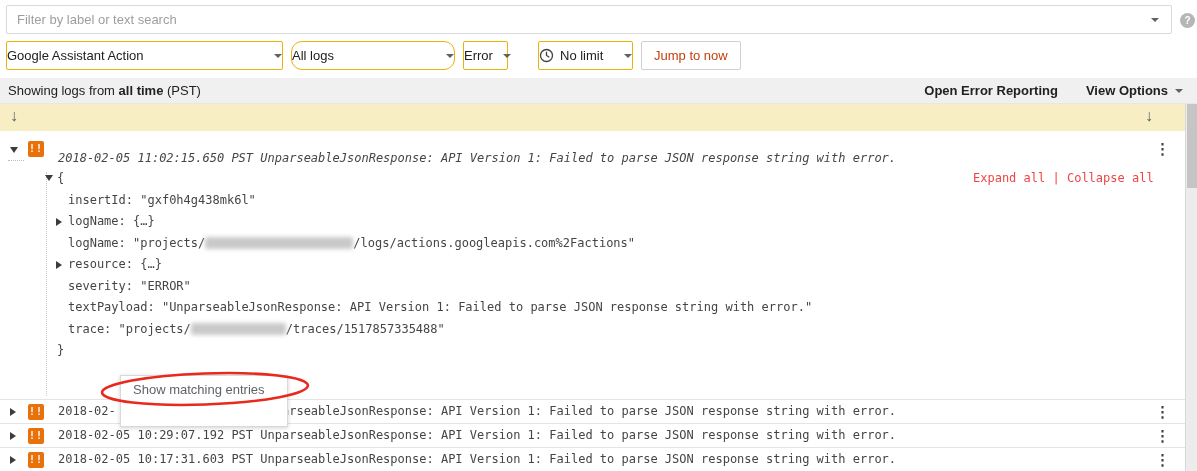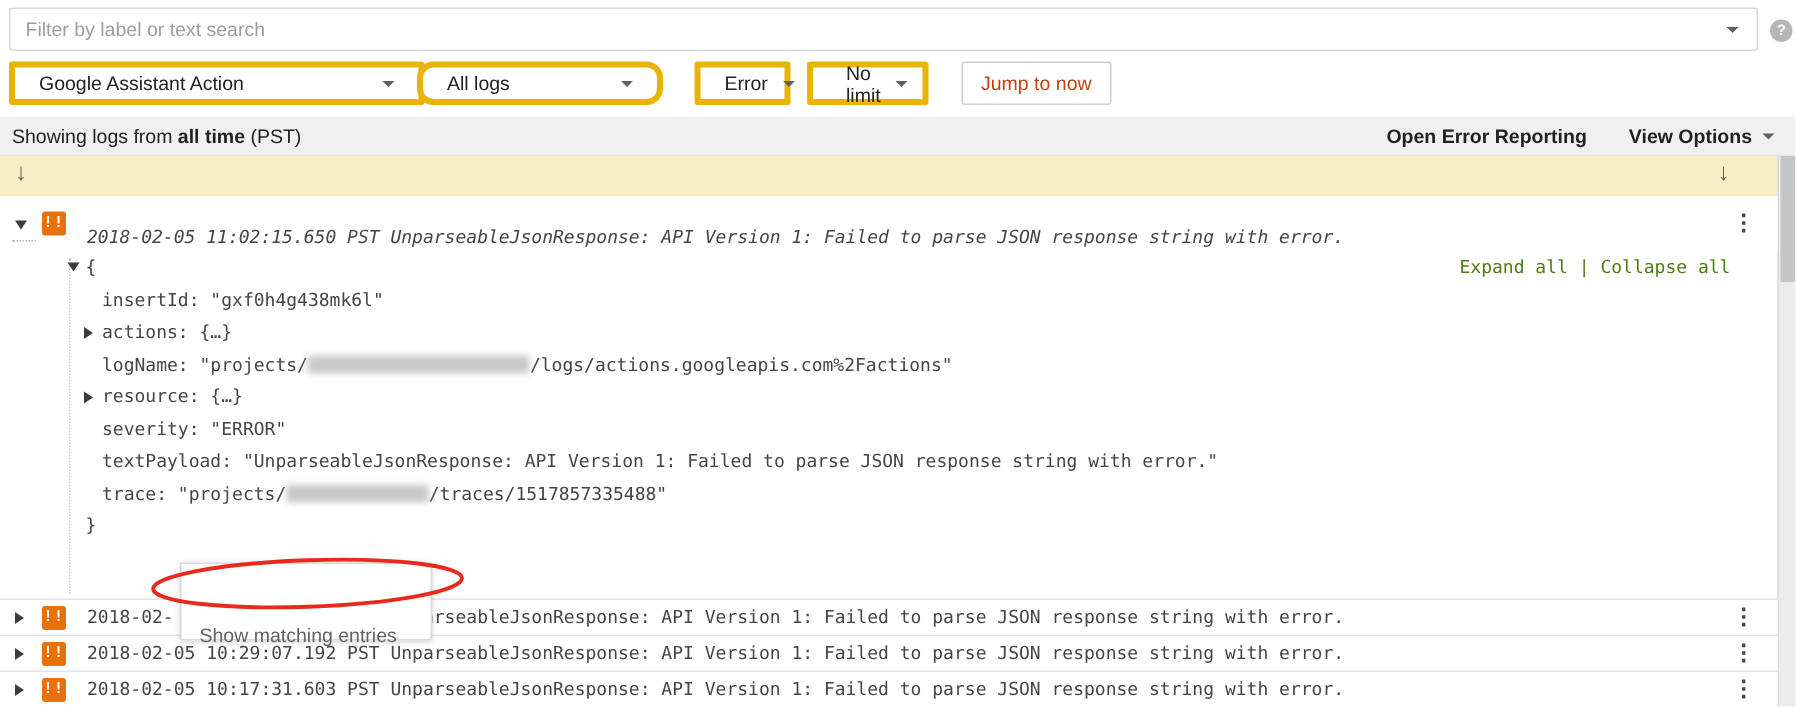--- a/index.html
+++ b/index.html
@@ -16,22 +16,22 @@
   .filter-input { flex: 1; border: none; outline: none; height: 100%; padding: 0 10px;
     font-family: "Liberation Sans", sans-serif; font-size: 13px; color: #212121; background: transparent; }
   .filter-input::placeholder { color: #9e9e9e; }
   .caret { width: 0; height: 0; border-left: 4px solid transparent; border-right: 4px solid transparent;
     border-top: 4px solid #616161; display: inline-block; }
   .filter-caret { margin-right: 12px; cursor: pointer; }
   .help-icon { position: absolute; left: 1180px; top: 13px; width: 15px; height: 15px; border-radius: 50%;
     background: #b6b6b6; color: #fff; font-size: 10px; font-weight: bold; text-align: center; line-height: 15px; cursor: pointer; }
 
   
-  .dd { position: absolute; top: 41px; height: 29px; border: 4px solid #eab308; border-radius: 2px;
-    background: #fff; display: flex; align-items: center; padding: 0 16px; cursor: pointer; }
+  .dd { position: absolute; top: 41px; height: 29px; border: 1px solid #eab308; border-radius: 2px;
+    background: #fff; display: flex; align-items: center; padding: 0 0; cursor: pointer; }
   .dd .lbl { flex: 1; color: #212121; }
   .dd .caret { margin-left: 10px; }
   .btn { position: absolute; top: 41px; height: 29px; border: 1px solid #d0d0d0; border-radius: 2px;
     background: #fff; display: flex; align-items: center; padding: 0 12px; cursor: pointer; color: #c2410c; }
   .clock-svg { width: 15px; height: 15px; margin-right: 6px; }
 
   
   .status-bar { position: absolute; left: 0; top: 78px; width: 1197px; height: 26px; background: #f0f0f0;
     display: flex; align-items: center; padding: 0 14px 0 8px; border-bottom: 1px solid #e7e7e7; }
   .status-bar .spacer { flex: 1; }
@@ -68,61 +68,61 @@
 
   
   .json-block { position: absolute; left: 0; top: 168px; width: 960px; }
   .json-guide { position: absolute; left: 46px; top: 172px; height: 224px; border-left: 1px dotted #c9c9c9; }
   .tri-guide-dots { position: absolute; left: 8px; top: 160px; width: 16px; border-top: 1px dotted #bdbdbd; }
   .json-line { position: relative; height: 21.5px; line-height: 21.5px; white-space: pre; }
   .json-line .tri-down, .json-line .tri-right { position: absolute; top: 7px; }
   .redacted { display: inline-block; height: 12px; vertical-align: -2px; background: #c9c9c9;
     border-radius: 2px; filter: blur(2px); }
   .expand-links { position: absolute; top: 171px; left: 973px; font-family: "DejaVu Sans Mono", monospace;
-    font-size: 12px; color: #4d7c0f; white-space: pre; }
+    font-size: 12px; color: #ef4444; white-space: pre; }
   .expand-links span.link { cursor: pointer; }
 
   
   .more-rows { position: absolute; left: 0; top: 399px; width: 1185px; }
   .c-row { position: relative; height: 24px; border-top: 1px solid #e4e4e4; background: #fff; }
   .c-row .tri-right { position: absolute; left: 10px; top: 8px; }
   .c-row .sev-badge { position: absolute; left: 28px; top: 4px; }
   .c-row .row-text { position: absolute; left: 58px; top: 4px; white-space: pre; }
   .c-row .row-menu { left: 1155px; top: 4px; }
 
   
   .context-menu { position: absolute; left: 120px; top: 375px; width: 168px; height: 52px; background: #fff;
     border: 1px solid #d9d9d9; box-shadow: 0 1px 4px rgba(0,0,0,0.18); z-index: 10; padding-top: 2px; }
-  .menu-item { height: 24px; line-height: 24px; padding-left: 12px; font-size: 13px; cursor: pointer; white-space: nowrap; margin-top: 34px; }
+  .menu-item { height: 24px; line-height: 24px; padding-left: 12px; font-size: 13px; cursor: pointer; white-space: nowrap; }
   .menu-item:nth-child(1) { color: #5f6368; }
   .menu-item:nth-child(2) { color: #868b90; }
   .red-annotation { position: absolute; left: 95px; top: 368px; z-index: 11; pointer-events: none; }
 </style>
 </head>
 <body>
 
 <div class="filter-input-wrap">
   <input class="filter-input" placeholder="Filter by label or text search" style="">
   <span class="caret filter-caret"></span>
 </div>
 <div class="help-icon">?</div>
 
 <div class="dd" style="left:6px; width:277px;">
   <span class="lbl">Google Assistant Action</span>
   <span class="caret"></span>
 </div>
-<div class="dd" style="left:278px; width:164px;border-radius:11px;">
+<div class="dd" style="left:291px; width:164px;border-radius:11px;">
   <span class="lbl">All logs</span>
   <span class="caret"></span>
 </div>
-<div class="dd" style="left:463px; width:64px;">
+<div class="dd" style="left:463px; width:45px;">
   <span class="lbl">Error</span>
   <span class="caret"></span>
 </div>
-<div class="dd" style="left:538px; width:81px;">
+<div class="dd" style="left:538px; width:95px;">
   <svg class="clock-svg" viewBox="0 0 16 16">
     <circle cx="8" cy="8" r="6.4" fill="none" stroke="#424242" stroke-width="1.4"></circle>
     <path d="M8 4.5 V8 L10.6 9.6" fill="none" stroke="#424242" stroke-width="1.4" stroke-linecap="round"></path>
   </svg>
   <span class="lbl">No limit</span>
   <span class="caret"></span>
 </div>
 <div class="btn" style="left:641px;">
   <span>Jump to now</span>
 </div>
@@ -155,21 +155,21 @@
   <span class="row-menu">⋮</span>
 </div>
 
 <div class="expand-links"><span class="link">Expand all</span><span> | </span><span class="link">Collapse all</span></div>
 
 <div class="tri-guide-dots"></div>
 <div class="json-guide"></div>
 <div class="json-block mono" id="json-block">
     <div class="json-line" style="padding-left: 57px;"><span class="tri-down" style="left: 45px;"></span><span>{</span></div>
     <div class="json-line" style="padding-left: 68px;"><span>insertId: "gxf0h4g438mk6l"</span></div>
-    <div class="json-line" style="padding-left: 68px;"><span class="tri-right" style="left: 56px;"></span><span>actions: {…}</span></div>
+    <div class="json-line" style="padding-left: 68px;"><span class="tri-right" style="left: 56px;"></span><span>logName: {…}</span></div>
     <div class="json-line" style="padding-left: 68px;"><span>logName: "projects/</span><span class="redacted" style="width: 148px;"></span><span>/logs/actions.googleapis.com%2Factions"</span></div>
     <div class="json-line" style="padding-left: 68px;"><span class="tri-right" style="left: 56px;"></span><span>resource: {…}</span></div>
     <div class="json-line" style="padding-left: 68px;"><span>severity: "ERROR"</span></div>
     <div class="json-line" style="padding-left: 68px;"><span>textPayload: "UnparseableJsonResponse: API Version 1: Failed to parse JSON response string with error."</span></div>
     <div class="json-line" style="padding-left: 68px;"><span>trace: "projects/</span><span class="redacted" style="width: 95px;"></span><span>/traces/1517857335488"</span></div>
     <div class="json-line" style="padding-left: 57px;"><span>}</span></div>
   </div>
 
 <div class="more-rows" id="more-rows">
     <div class="c-row">

